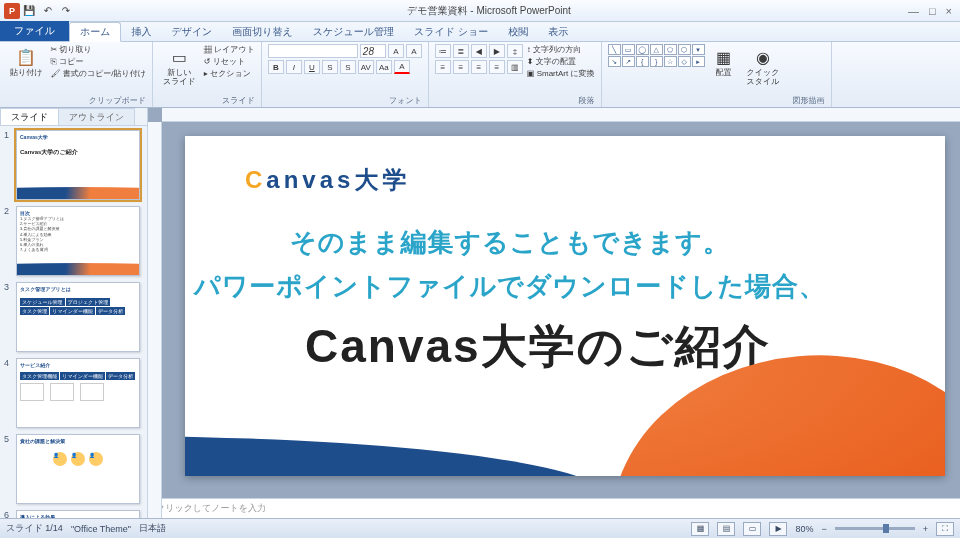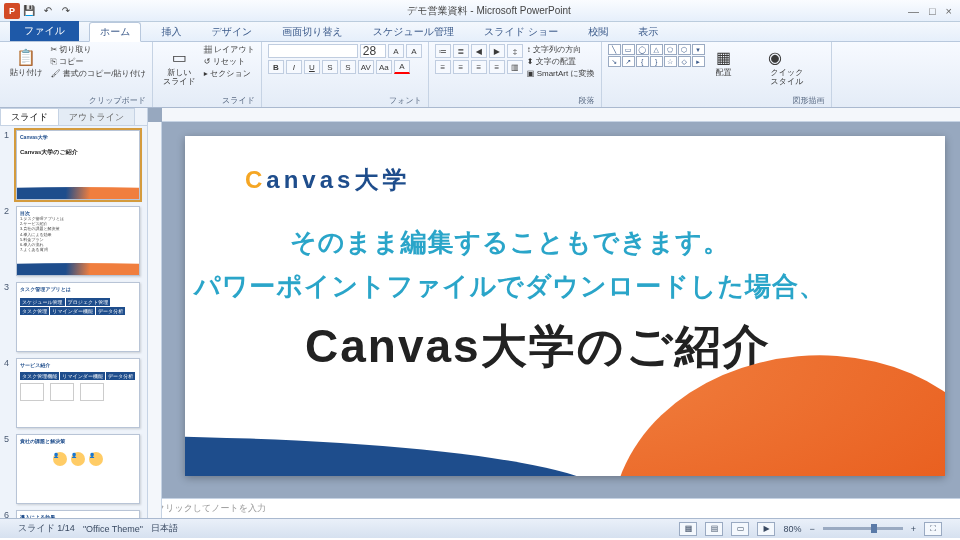--- a/index.html
+++ b/index.html
@@ -6,36 +6,36 @@
 body { width: 960px; height: 540px; overflow: hidden; background: #fff; position: relative; }
 
 .titlebar { height: 22px; background: linear-gradient(#fafcff,#e6effb); display: flex; align-items: center; font-size: 10px; color: #444; border-bottom: 1px solid #bcd; }
 .titlebar .qat { display: flex; gap: 2px; padding: 0 4px; }
 .titlebar .qat span { width: 16px; height: 16px; display: flex; align-items: center; justify-content: center; }
 .titlebar .ppt-icon { width: 14px; height: 14px; background: #d24a26; color: #fff; font-size: 9px; font-weight: bold; display: flex; align-items: center; justify-content: center; border-radius: 2px; }
 .titlebar .title { flex: 1; text-align: center; }
 .titlebar .win { display: flex; gap: 10px; padding: 0 8px; color: #666; font-size: 11px; }
 
 .tabs { height: 20px; background: linear-gradient(#f4f8fd,#e6effb); display: flex; align-items: flex-end; font-size: 10px; border-bottom: 1px solid #b8c8dd; }
-.tab { padding: 2px 10px 2px; color: #3b5a8a; cursor: default; margin-left: 10px; }
+.tab { padding: 2px 10px 2px; color: #3b5a8a; cursor: default; }
 .tab.file { background: #1e59a8; color: #fff; border-radius: 0; padding: 3px 14px; }
 .tab.active { background: #fff; border: 1px solid #b8c8dd; border-bottom: 1px solid #fff; border-radius: 3px 3px 0 0; margin-bottom: -1px; }
 
 .ribbon { height: 66px; background: linear-gradient(#f7faff,#e4ecf7); border-bottom: 1px solid #aab9cf; display: flex; font-size: 9px; color: #3a3a3a; }
 .group { border-right: 1px solid #c6d3e4; padding: 2px 6px 0; display: flex; flex-direction: column; justify-content: space-between; }
 .group-body { display: flex; gap: 4px; align-items: flex-start; flex: 1; }
 .group-label { text-align: right; font-size: 8px; color: #5a6b84; padding-bottom: 1px; }
 .big-btn { display: flex; flex-direction: column; align-items: center; gap: 1px; padding: 2px 4px; }
 .big-btn .ic { width: 22px; height: 22px; display: flex; align-items: center; justify-content: center; font-size: 16px; }
 .big-btn .lbl { font-size: 8px; text-align: center; line-height: 1.1; }
 .col { display: flex; flex-direction: column; gap: 1px; }
 .row { display: flex; gap: 2px; align-items: center; }
 .mini { width: 16px; height: 14px; border: 1px solid #c0cde0; background: #f6f9fe; display: flex; align-items: center; justify-content: center; font-size: 8px; }
 .txt { font-size: 8px; white-space: nowrap; }
-.sel { border: 1px solid #c0cde0; background: #fff; font-size: 12px; padding: 4px 2px; height: 14px; display: flex; align-items: center; }
+.sel { border: 1px solid #c0cde0; background: #fff; font-size: 10px; padding: 4px 2px; height: 14px; display: flex; align-items: center; font-style: italic; }
 .shape-gallery { display: grid; grid-template-columns: repeat(7, 13px); gap: 1px; }
 .shape-gallery span { width: 13px; height: 11px; border: 1px solid #9aaac2; background: #fff; font-size: 7px; display: flex; align-items: center; justify-content: center; color: #3b5a8a; }
 
 .workspace { display: flex; height: 410px; }
 
 .panel-tabs { height: 18px; background: #eef3fa; border-bottom: 1px solid #c6d3e4; display: flex; font-size: 9px; }
 .panel-tab { padding: 2px 10px; border: 1px solid #c6d3e4; border-bottom: none; background: #fff; margin-right: -1px; }
 .panel-tab.inactive { background: #e4ecf5; color: #666; }
 
 .thumbs { width: 148px; background: #eef3fa; border-right: 1px solid #c6d3e4; overflow: hidden; display: flex; flex-direction: column; }
@@ -54,21 +54,21 @@
 .slide { width: 760px; height: 340px; background: #fff; box-shadow: 0 2px 8px rgba(0,0,0,.3); position: relative; overflow: hidden; }
 .slide .logo { position: absolute; top: 28px; left: 60px; font-size: 24px; font-weight: bold; color: #1e4d8c; letter-spacing: 4px; }
 .slide .logo .c { color: #f5a623; }
 .slide .sub { position: absolute; top: 158px; left: 60px; font-size: 14px; color: #8a8a8a; letter-spacing: 1px; }
 .slide .main { position: absolute; top: 180px; left: 120px; font-size: 46px; font-weight: 800; color: #222; letter-spacing: 2px; }
 .slide .wave { position: absolute; bottom: -40px; right: -60px; width: 400px; height: 160px; background: radial-gradient(ellipse at top left,#f07e3e,#e85a1a); border-radius: 50% 50% 0 0 / 100% 100% 0 0; transform: rotate(-5deg); }
 .slide .wave2 { position: absolute; bottom: -20px; left: -80px; width: 500px; height: 60px; background: #1e4d8c; border-radius: 0 100% 0 0 / 0 100% 0 0; }
 
 .notes { height: 20px; background: #fff; border-top: 1px solid #c6d3e4; font-size: 9px; color: #999; padding: 3px 8px; }
 
-.status { height: 20px; background: linear-gradient(#eaf0f9,#d6e1f0); border-top: 1px solid #aab9cf; display: flex; align-items: center; font-size: 9px; color: #3a4a62; padding: 0 18px; gap: 8px; }
+.status { height: 20px; background: linear-gradient(#eaf0f9,#d6e1f0); border-top: 1px solid #aab9cf; display: flex; align-items: center; font-size: 9px; color: #3a4a62; padding: 0 6px; gap: 8px; }
 .status .spacer { flex: 1; }
 .status .view-btn { width: 18px; height: 14px; border: 1px solid #9aaac2; background: #f4f8fd; display: flex; align-items: center; justify-content: center; font-size: 8px; }
 .status .zoom-track { width: 80px; height: 3px; background: #9aaac2; position: relative; }
 .status .zoom-thumb { position: absolute; left: 48px; top: -3px; width: 6px; height: 9px; background: #5a7aa8; }
 
 .overlay { position: absolute; left: 100px; top: 220px; right: 40px; font-size: 26px; font-weight: bold; color: #2aa5c9; text-align: center; line-height: 1.7; text-shadow: 0 0 6px #fff, 0 0 10px #fff, 0 0 14px #fff; pointer-events: none; letter-spacing: 1px; }
 </style>
 </head>
 <body>
 
@@ -217,21 +217,21 @@
           <span>☆</span>
           <span>◇</span>
           <span>▸</span>
       </div>
       <div class="big-btn">
         <div class="ic">▦</div>
         <div class="lbl">配置</div>
       </div>
       <div class="big-btn">
         <div class="ic">◉</div>
-        <div class="lbl" style="white-space:pre;margin-left:24px;">クイック
+        <div class="lbl" style="white-space:pre;">クイック
 スタイル</div>
       </div>
     </div>
     <div class="group-label">図形描画</div>
   </div>
 
 </div>
 
 <div class="workspace">
 

